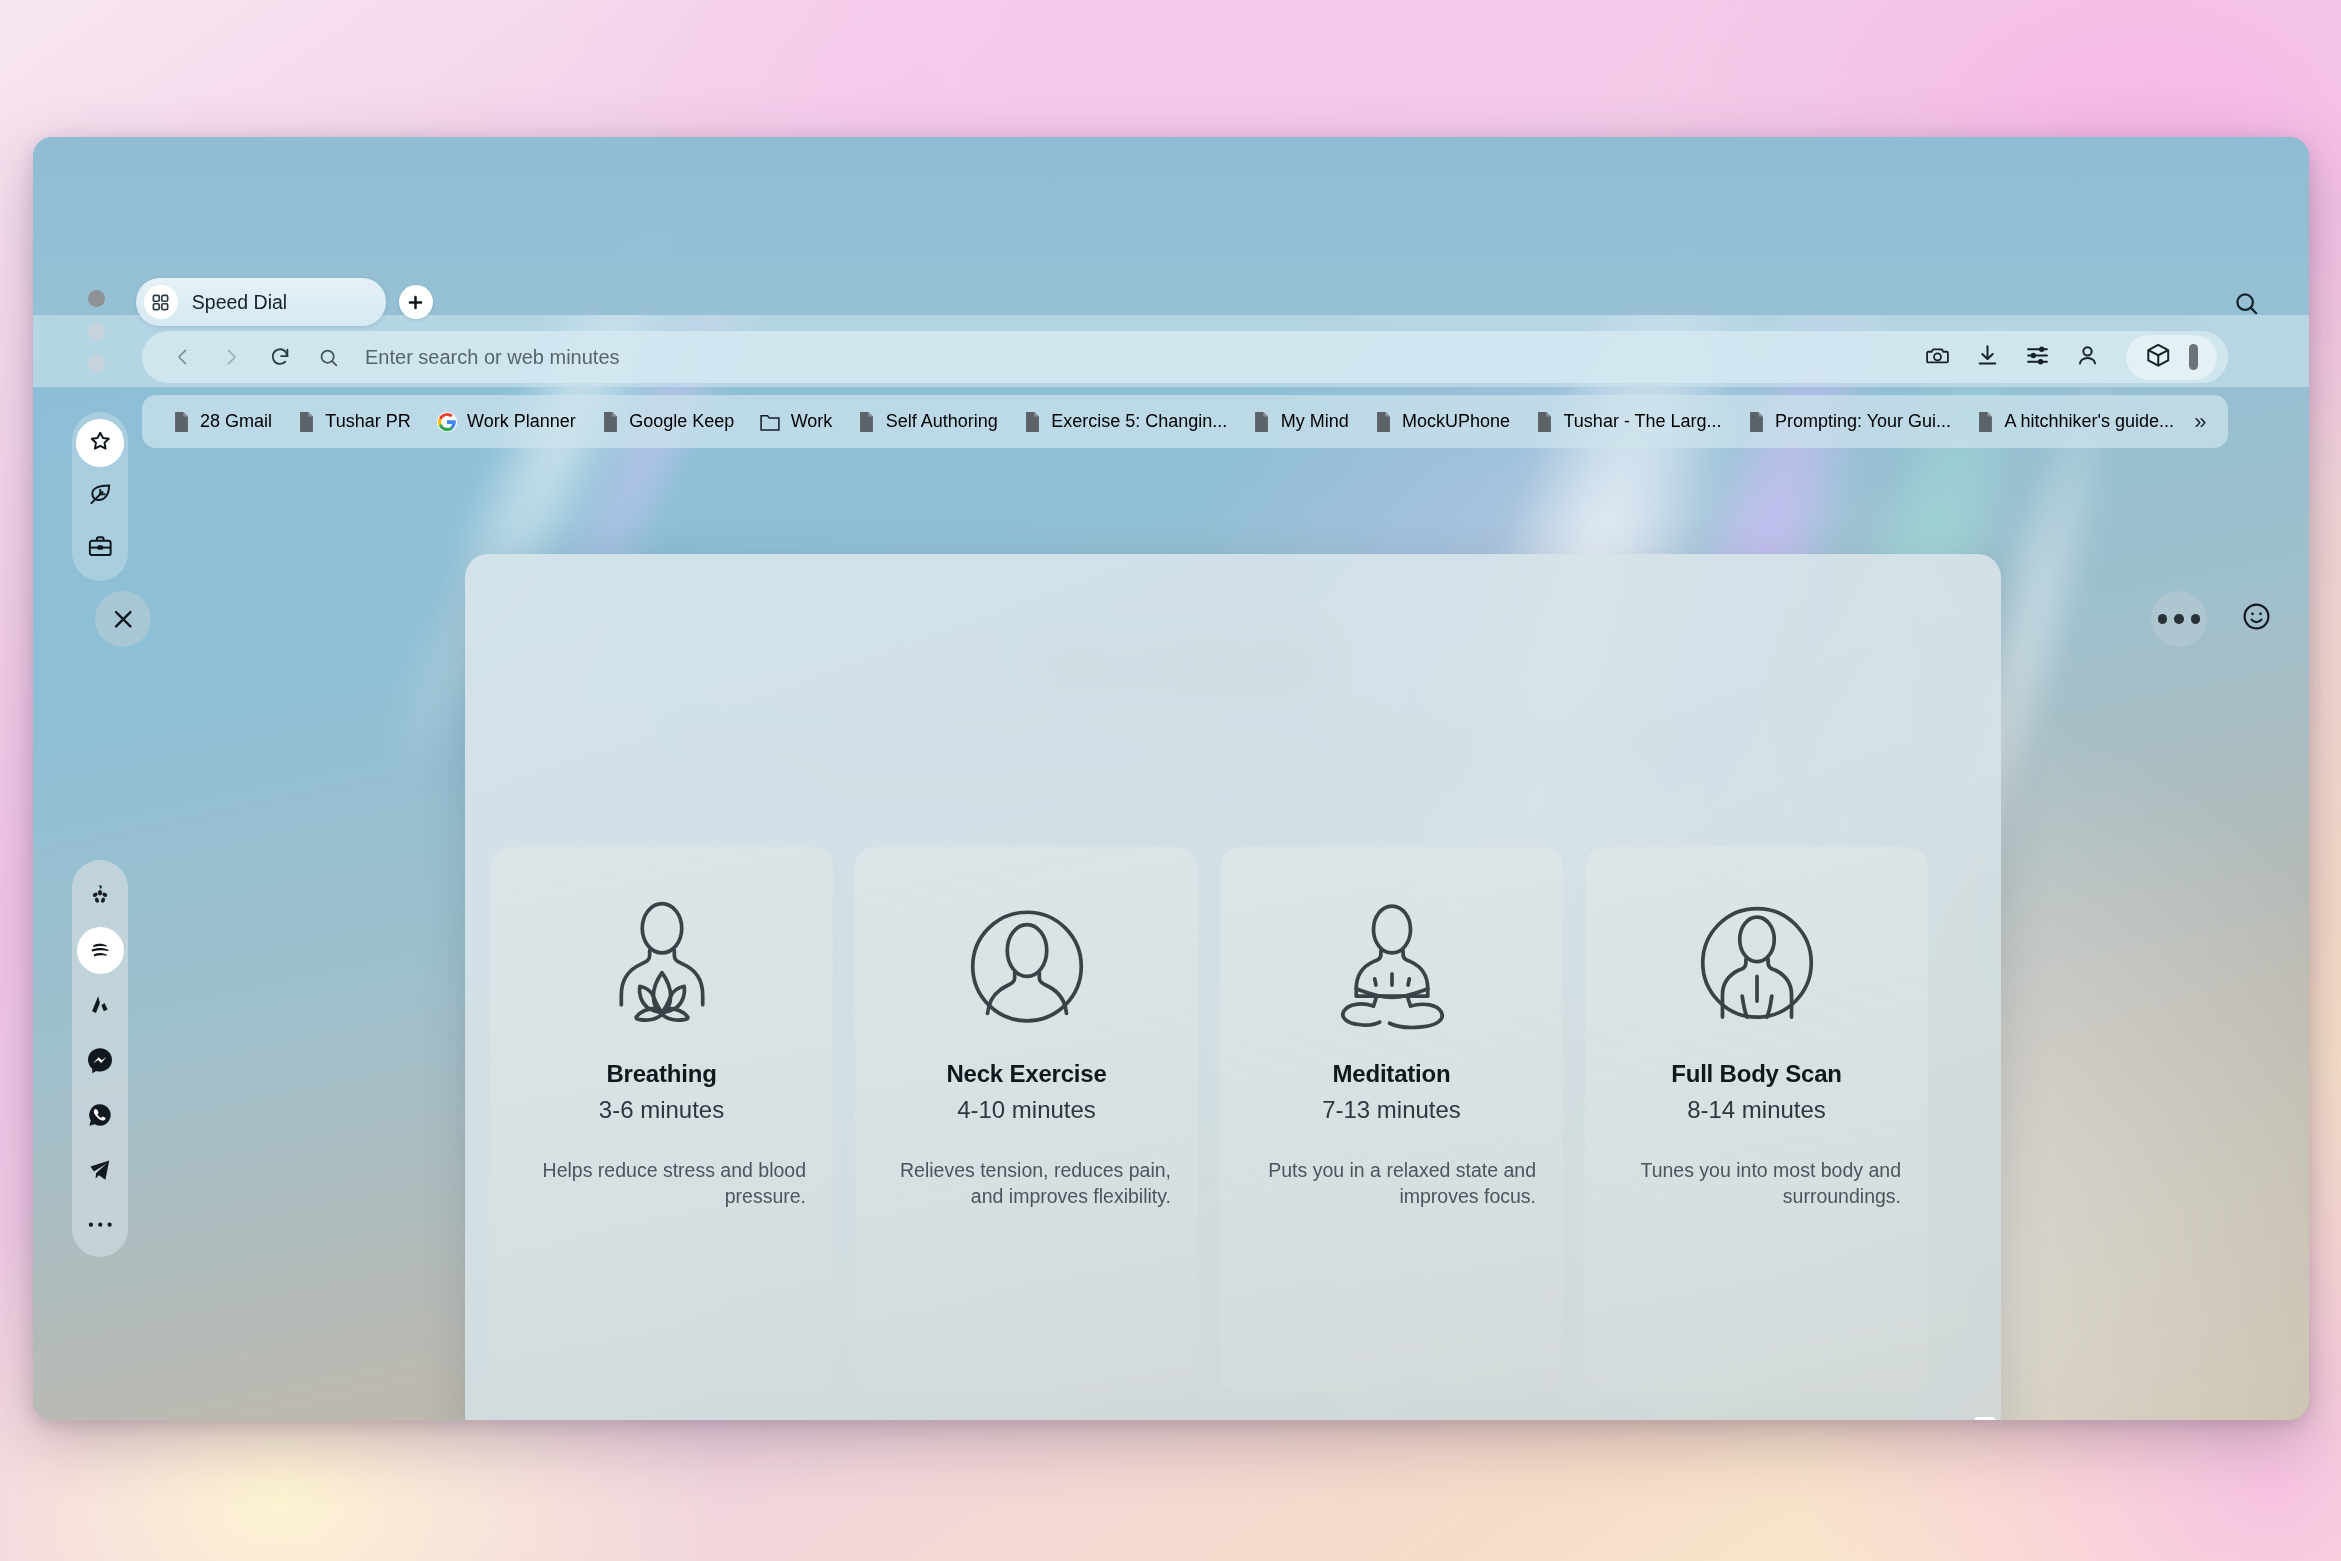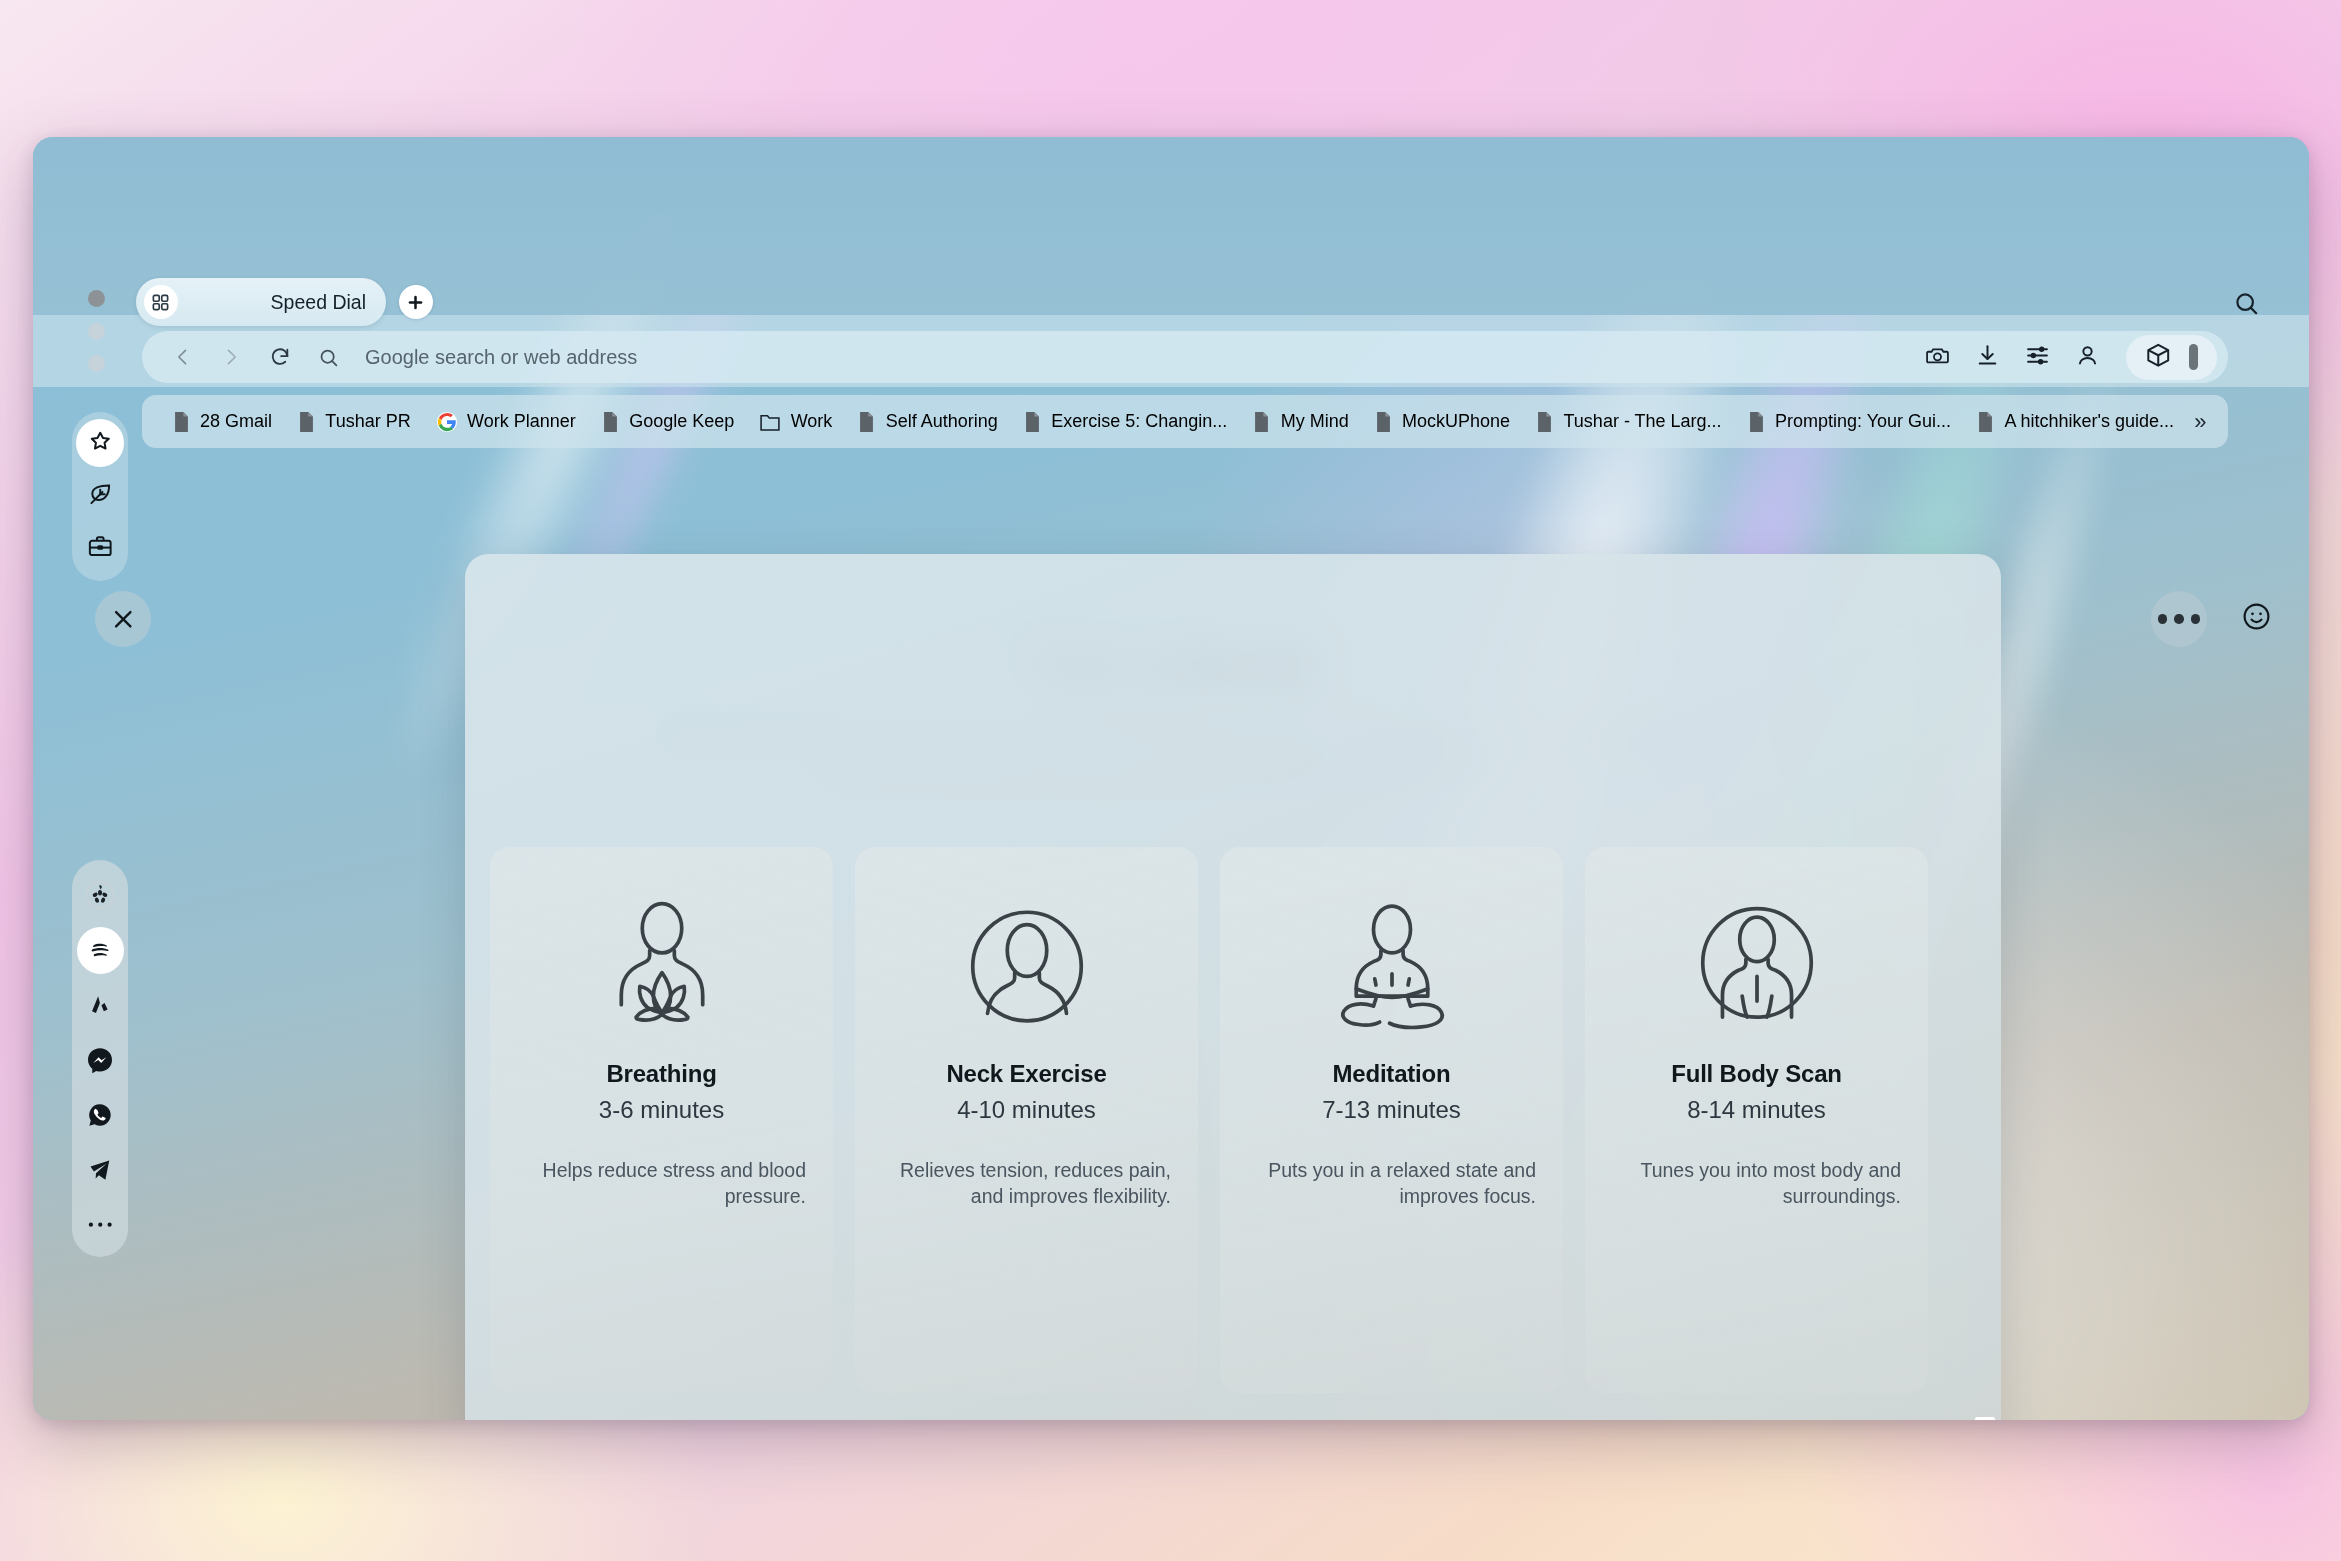--- a/index.html
+++ b/index.html
@@ -82,21 +82,20 @@
   .win-dots .d3 { background:#c6d3da; }
 
   
   #tabstrip { position:absolute; left:103px; top:141px; height:48px; display:flex; align-items:center; z-index:30; }
   .tab {
     display:flex; align-items:center; gap:14px;
     height:48px; min-width:250px; padding:0 20px 0 7.8px;
     border-radius: 24px;
     background: linear-gradient(180deg, rgba(232,243,248,.97), rgba(216,234,242,.95));
     box-shadow: 0 1.6px 5.5px rgba(40,70,90,.14);
-    justify-content: space-between;
   }
   .tab-fav {
     width:34px; height:34px; border-radius:50%;
     background:#fff; display:flex; align-items:center; justify-content:center;
     flex:0 0 auto;
   }
   .tab-title { font-size:19.5px; color:#15202a; white-space:nowrap; }
   .newtab {
     width:34px; height:34px; border-radius:50%; background:#fff;
     display:flex; align-items:center; justify-content:center; margin-left:12.5px;
@@ -279,21 +278,21 @@
           <path d="M20 11a8 8 0 1 0-2.3 6.2"></path>
             <polyline points="20,4 20,11 13.2,11"></polyline>
         </svg>
       </span>
       <span class="nav-btn">
         <svg width="21" height="21" viewBox="0 0 24 24" fill="none" stroke="#46535c" stroke-width="2" stroke-linecap="round">
           <circle cx="11" cy="11" r="7"></circle>
             <line x1="16.2" y1="16.2" x2="21" y2="21"></line>
         </svg>
       </span>
-      <span id="omnibox-placeholder">Google search or web address</span>
+      <span id="omnibox-placeholder">Enter search or web minutes</span>
 
       <span class="omni-icons">
         <span>
           <svg width="25" height="25" viewBox="0 0 24 24" fill="none" stroke="#16212a" stroke-width="1.7">
             <path d="M3 8.4h3.3l1.5-2.2h8.4l1.5 2.2H21a1 1 0 0 1 1 1v8.2a1 1 0 0 1-1 1H3a1 1 0 0 1-1-1V9.4a1 1 0 0 1 1-1z"></path>
             <circle cx="12" cy="13.3" r="3.4"></circle>
           </svg>
         </span>
         <span>
           <svg width="25" height="25" viewBox="0 0 24 24" fill="none" stroke="#16212a" stroke-width="1.9" stroke-linecap="round" stroke-linejoin="round">

